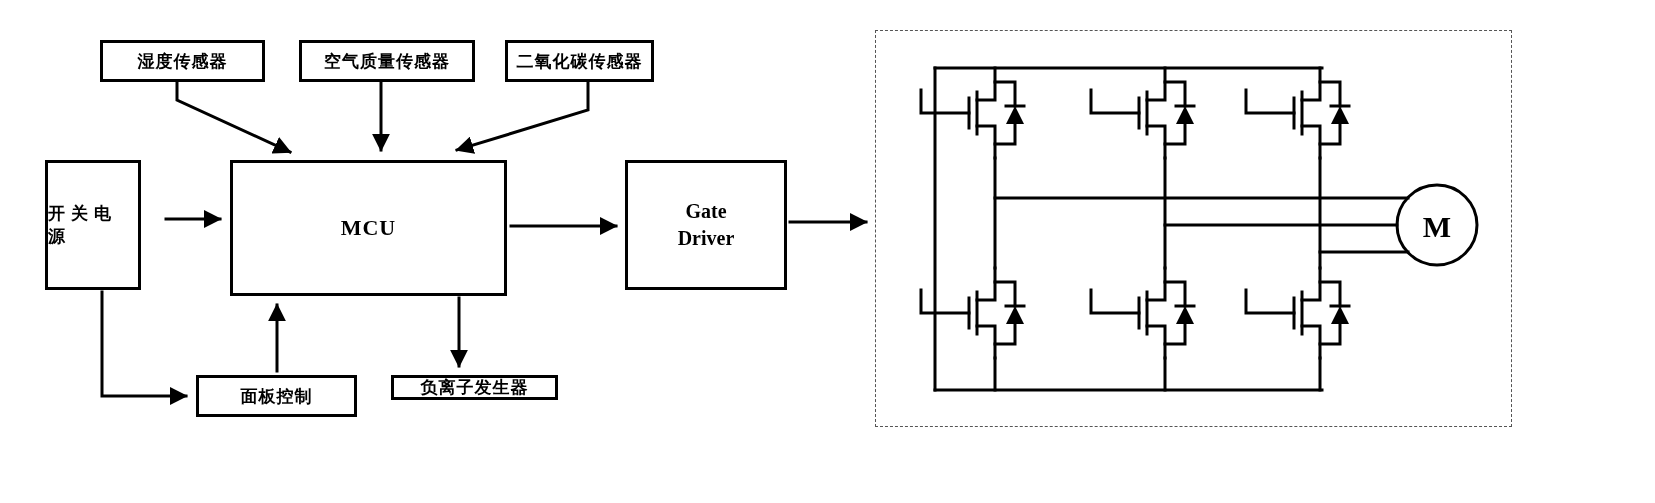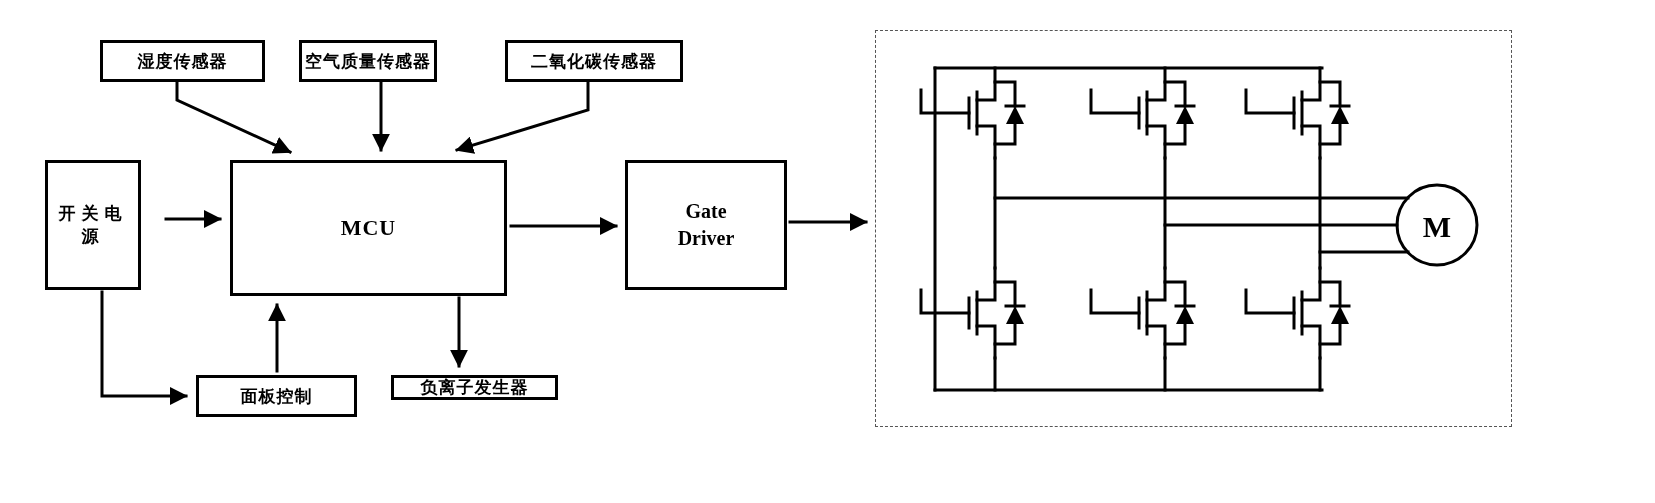--- a/index.html
+++ b/index.html
@@ -20,27 +20,27 @@
   svg .solid { fill: #000000; stroke: none; }
 
   .box {
     position: absolute;
     background: #ffffff;
     border: 3px solid #000000;
     display: flex;
     align-items: center;
     justify-content: center;
     font-weight: bold;
-    text-align: center;
+    text-align: left;
   }
   .cn { font-size: 17px; letter-spacing: 1px; }
 
   .b-humidity { left: 100px; top: 40px;  width: 165px; height: 42px; }
-  .b-air      { left: 299px; top: 40px;  width: 138px; height: 42px; }
-  .b-co2      { left: 505px; top: 40px;  width: 178px; height: 42px; }
+  .b-air      { left: 299px; top: 40px;  width: 176px; height: 42px; }
+  .b-co2      { left: 505px; top: 40px;  width: 149px; height: 42px; }
   .b-power    { left: 45px;  top: 160px; width: 96px; height: 130px; font-size: 17px; letter-spacing: 6px; }
   .b-mcu      { left: 230px; top: 160px; width: 277px; height: 136px; font-size: 22px; letter-spacing: 1px; }
   .b-gate     { left: 625px; top: 160px; width: 162px; height: 130px; flex-direction: column; gap: 4px; font-size: 20px; }
   .b-panel    { left: 196px; top: 375px; width: 161px; height: 42px; }
   .b-ion      { left: 391px; top: 375px; width: 167px; height: 25px; }
 
   .b-inverter {
     position: absolute;
     left: 875px; top: 30px; width: 637px; height: 397px;
     border: 1.5px dashed #555555;

